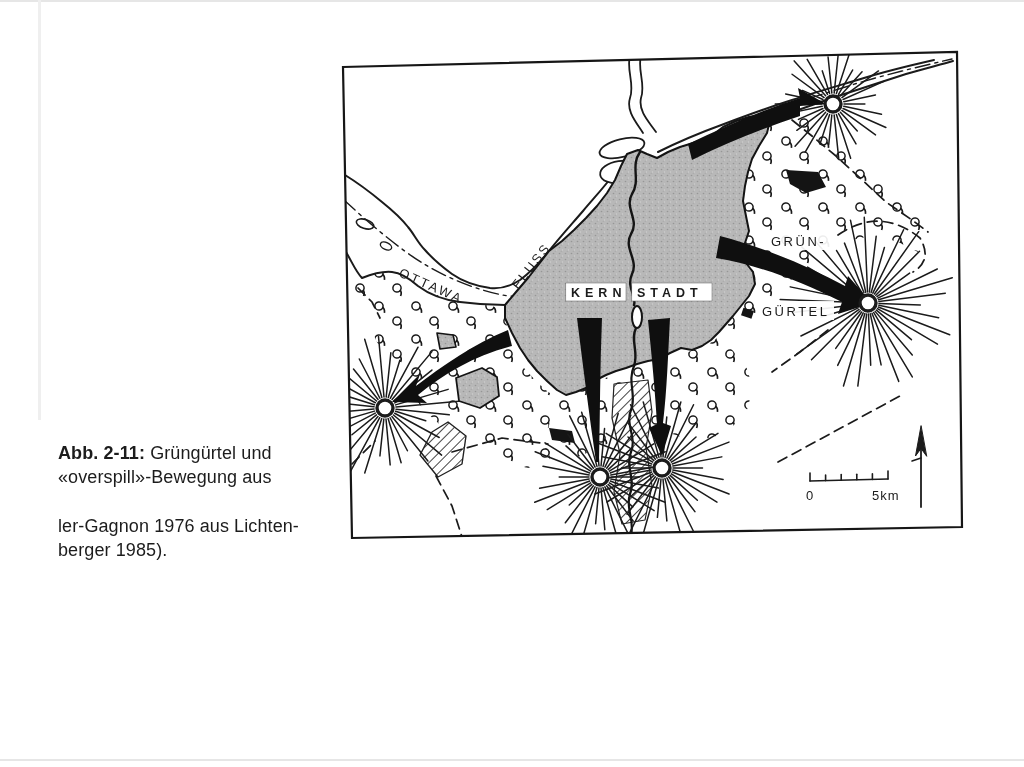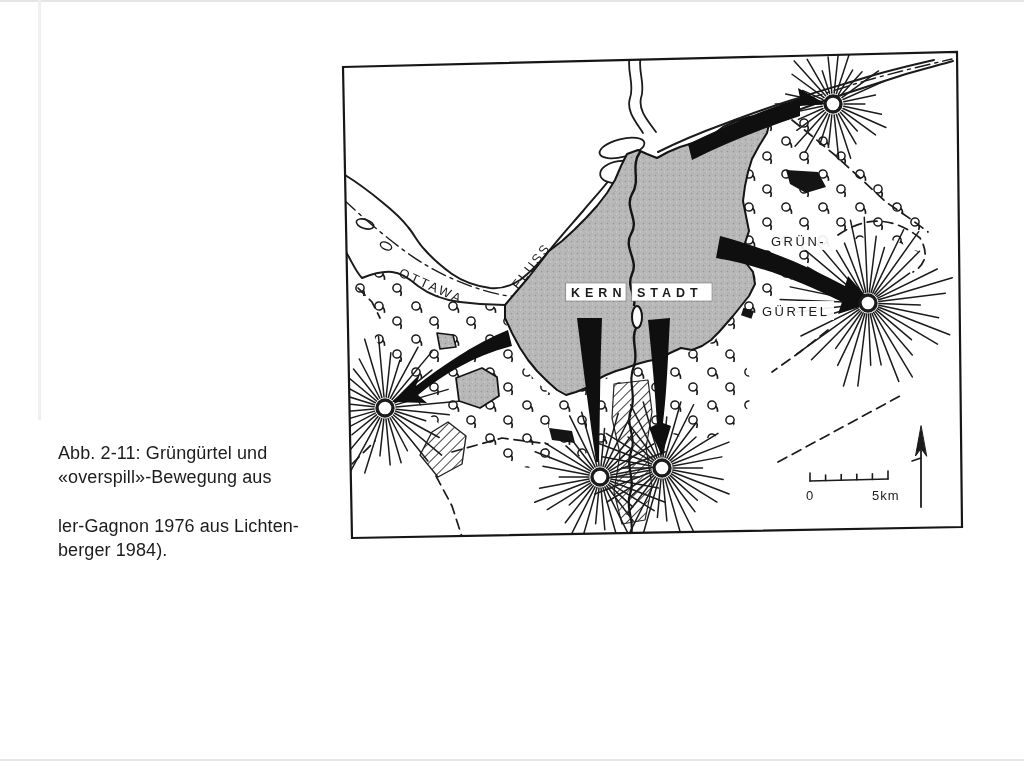--- a/index.html
+++ b/index.html
@@ -2,21 +2,21 @@
 <html><head>
 <meta charset="utf-8">
 <style>
   html,body{margin:0;padding:0;background:#ffffff;}
   .page{position:relative;width:1024px;height:767px;background:#ffffff;overflow:hidden;
         font-family:"Liberation Sans",sans-serif;}
   .scan-edge{position:absolute;left:0;width:1024px;height:2px;background:#dcdcdc;opacity:.7;}
   .gutter{position:absolute;left:38px;top:0;width:3px;height:420px;background:#efefef;}
   .caption{position:absolute;left:58px;top:441px;width:252px;color:#1c1c1c;
            font-size:18px;line-height:24.3px;letter-spacing:.1px;}
-  .caption b{font-weight:400;}
+  .caption b{font-weight:700;}
   svg{position:absolute;left:0;top:0;}
   svg text{font-family:"Liberation Sans",sans-serif;fill:#1b1b1b;}
   .maplabel{font-size:13px;letter-spacing:2.5px;}
   .corelabel{font-size:12.5px;font-weight:bold;letter-spacing:5px;}
   .scalelabel{font-size:13px;letter-spacing:1px;}
 </style>
 </head>
 <body>
 
 <div class="page">
@@ -24,21 +24,21 @@
   <div class="scan-edge" style="top:0"></div>
   <div class="scan-edge" style="top:759px"></div>
   <div class="gutter"></div>
 
   <div class="caption">
     <b>Abb. 2-11:</b>
     <span>Grüngürtel und</span><br>
     <span>«overspill»-Bewegung aus</span><br>
     <br>
     <span>ler-Gagnon 1976 aus Lichten-</span><br>
-    <span>berger 1984).</span>
+    <span>berger 1985).</span>
   </div>
 
   <svg width="1024" height="767" viewBox="0 0 1024 767">
     <defs>
       <clipPath id="map-clip">
         <polygon points="343,67 957,52 962,527 352,538"></polygon>
       </clipPath>
       <pattern id="pat-a" width="37" height="33" patternUnits="userSpaceOnUse">
         <g transform="translate(9,9) rotate(-8)">
           <circle r="4.1" fill="#ffffff" stroke="#1a1a1a" stroke-width="1.5"></circle>

